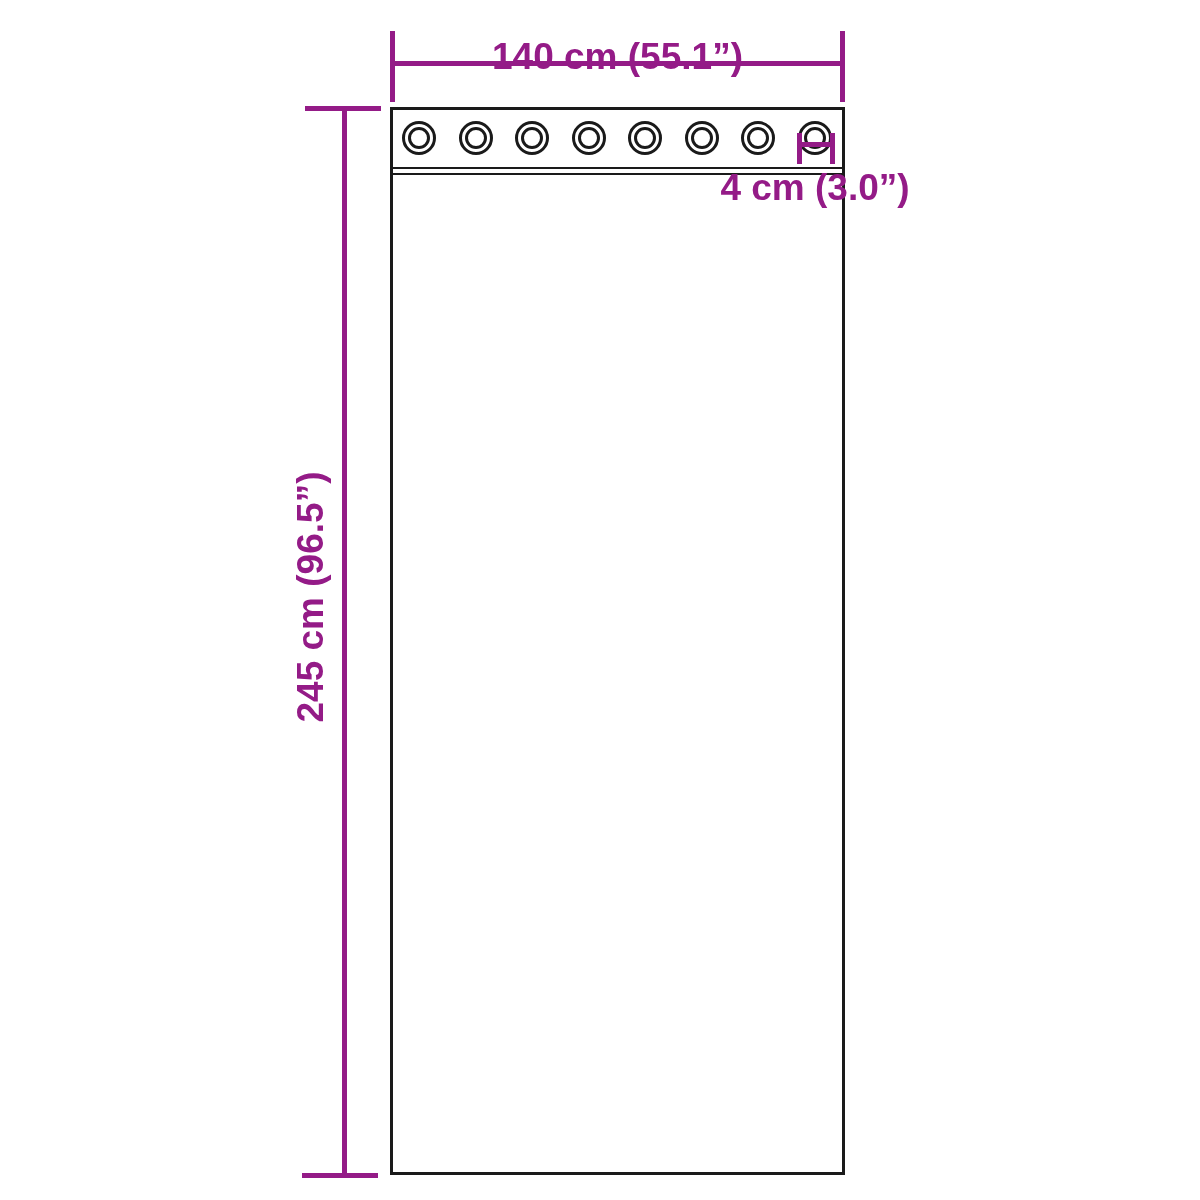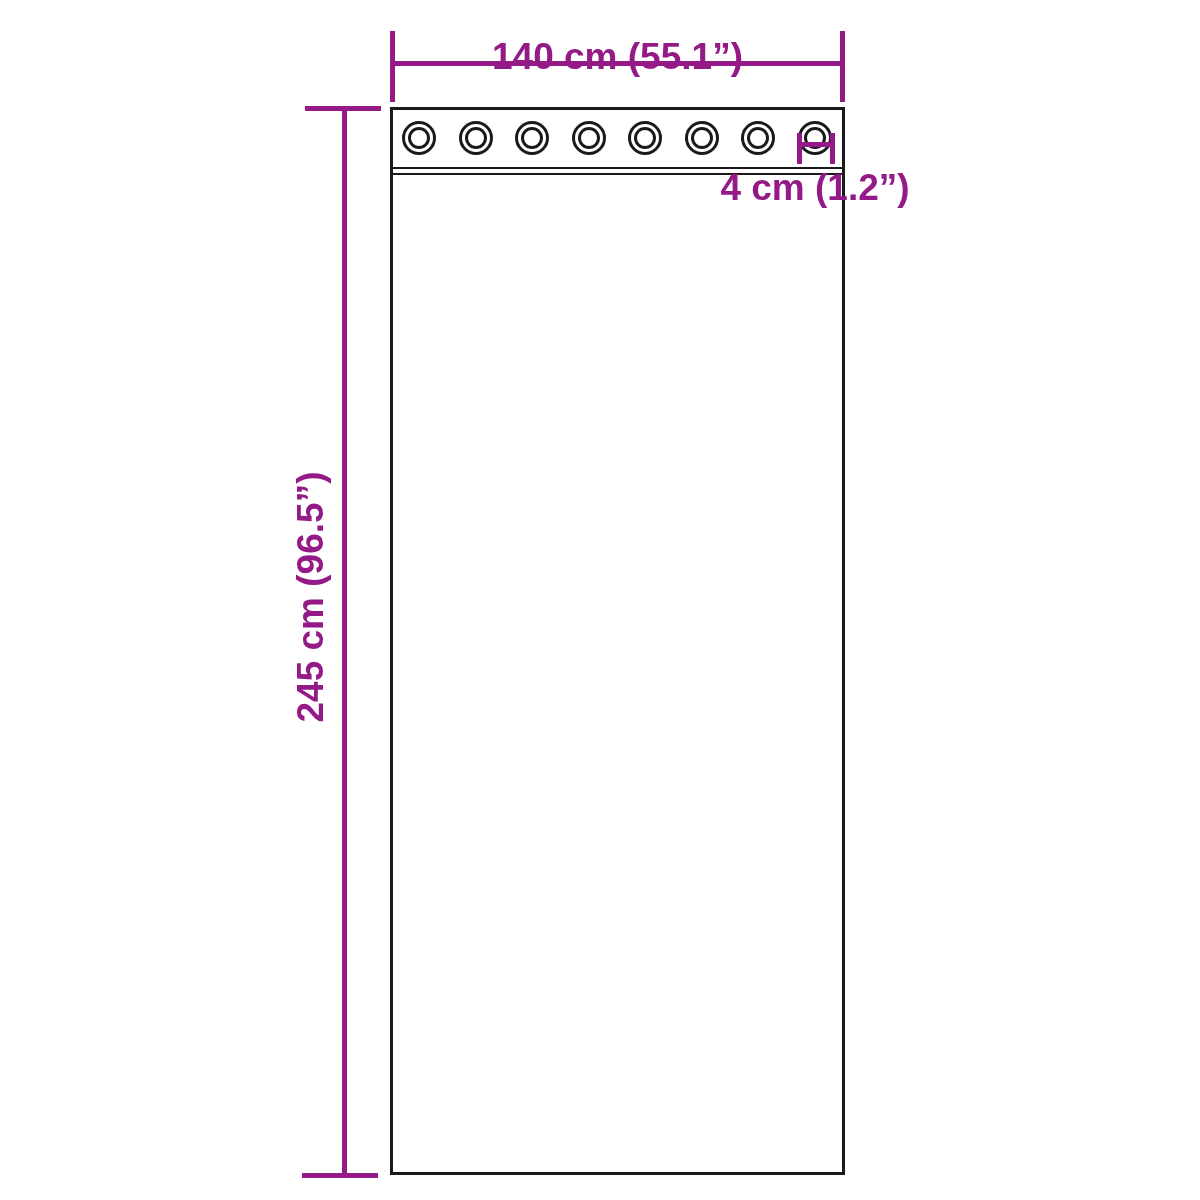--- a/index.html
+++ b/index.html
@@ -132,15 +132,15 @@
   <div class="abs dim-label dim-w-label">140 cm (55.1”)</div>
 
   <div class="abs dim dim-h-line"></div>
   <div class="abs dim dim-h-tick-t"></div>
   <div class="abs dim dim-h-tick-b"></div>
   <div class="abs dim-label dim-h-label">245 cm (96.5”)</div>
 
   <div class="abs dim dim-g-tick-l"></div>
   <div class="abs dim dim-g-tick-r"></div>
   <div class="abs dim dim-g-bar"></div>
-  <div class="abs dim-label dim-g-label">4 cm (1.2”)</div>
+  <div class="abs dim-label dim-g-label">4 cm (3.0”)</div>
 
 </div>
 
 </body></html>

